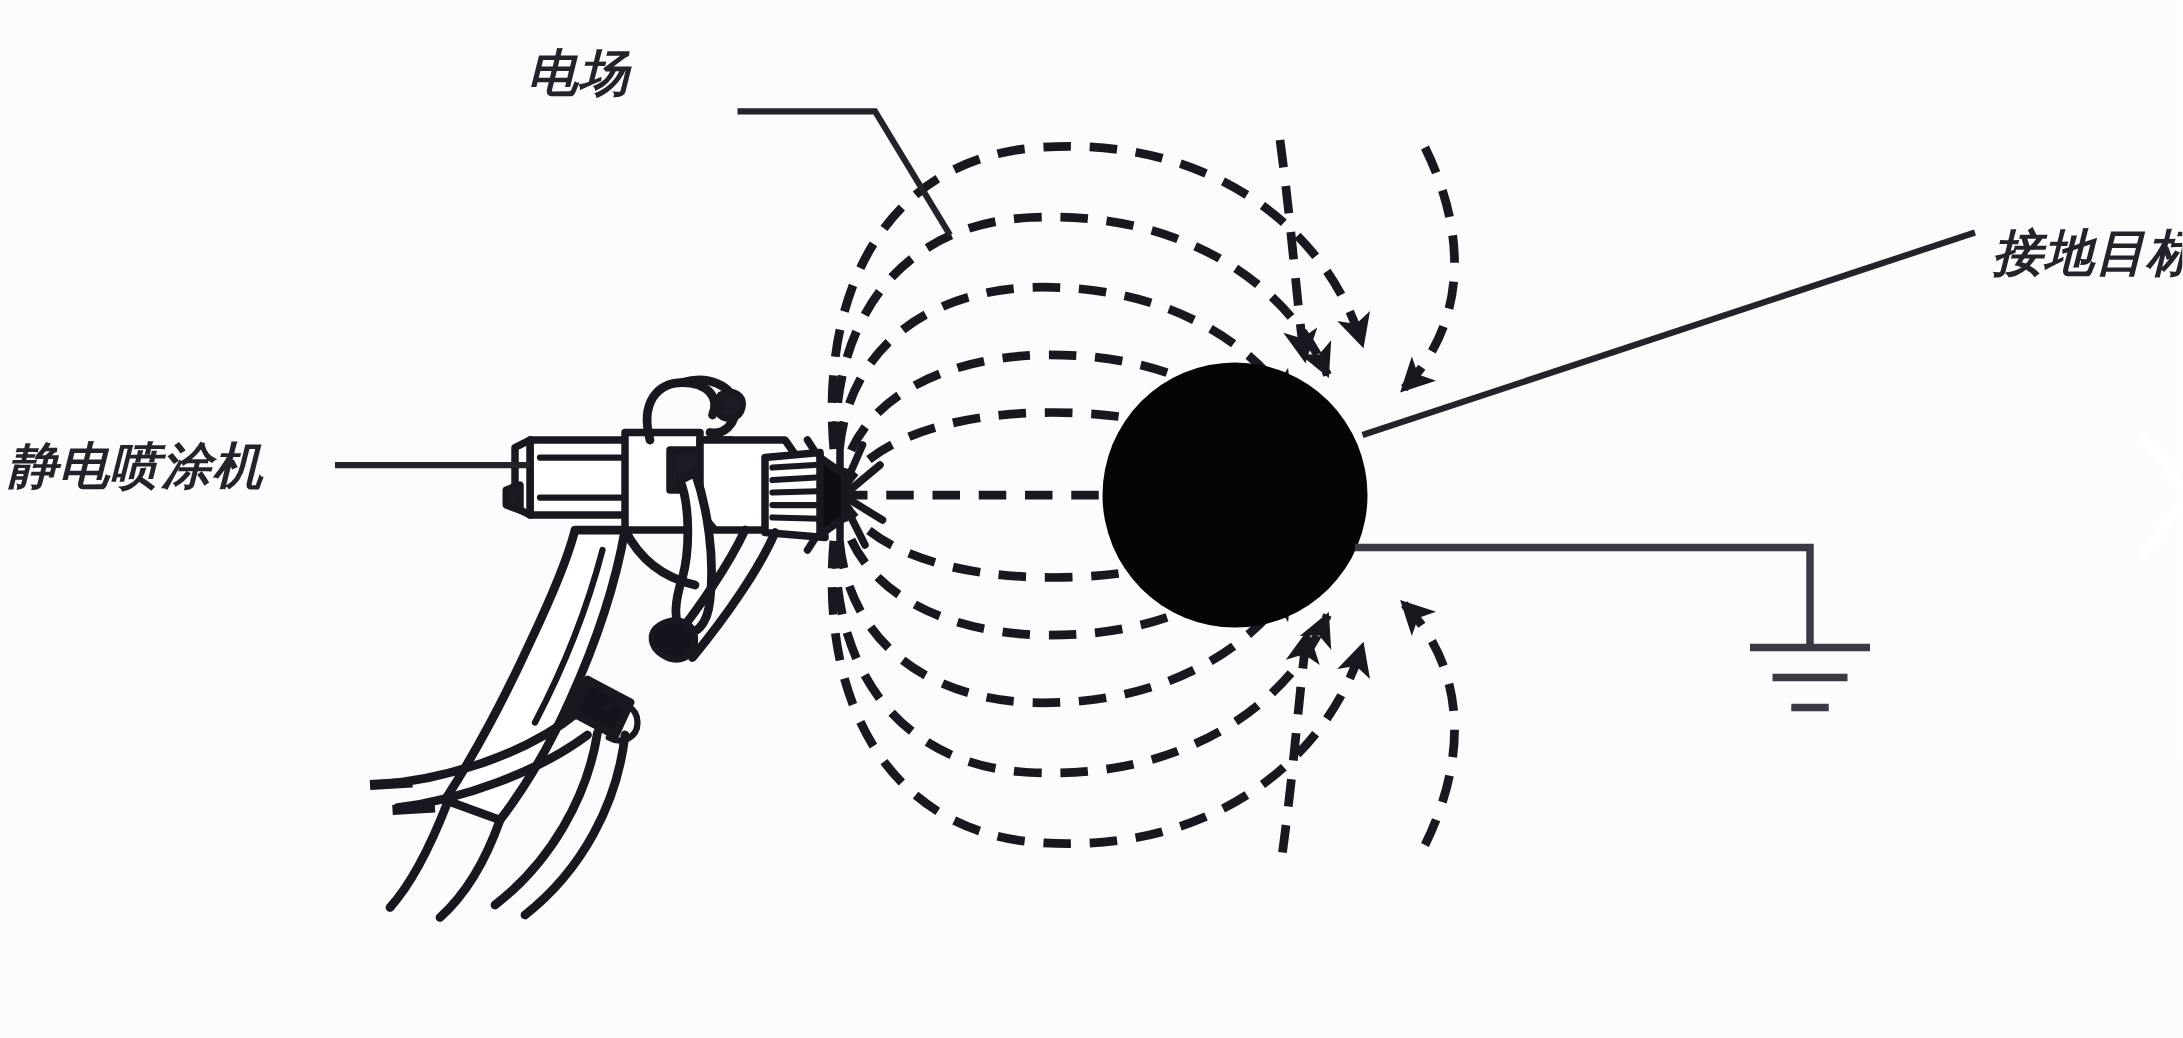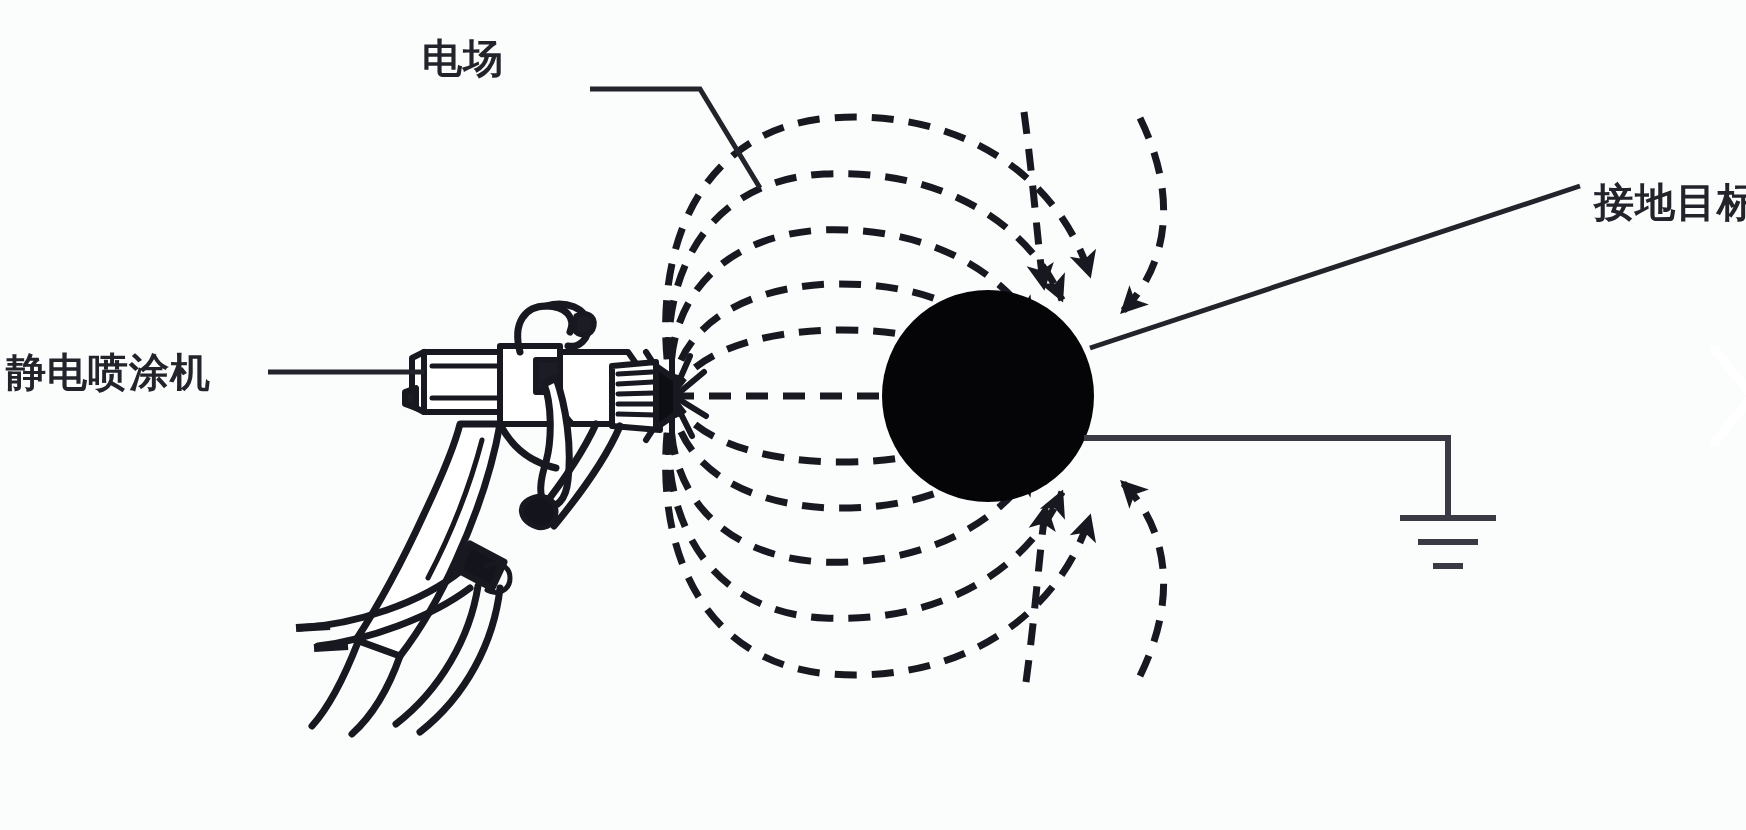--- a/index.html
+++ b/index.html
@@ -10,20 +10,21 @@
   }
   body {
     font-family: "Liberation Sans", "DejaVu Sans", sans-serif;
   }
   #stage {
     position: relative;
     width: 1746px;
     height: 830px;
     background: #fbfcfc;
     overflow: hidden;
+    font-style: italic;
   }
   #diagram {
     position: absolute;
     left: 0;
     top: 0;
     width: 1746px;
     height: 830px;
     display: block;
   }
   .lbl {

